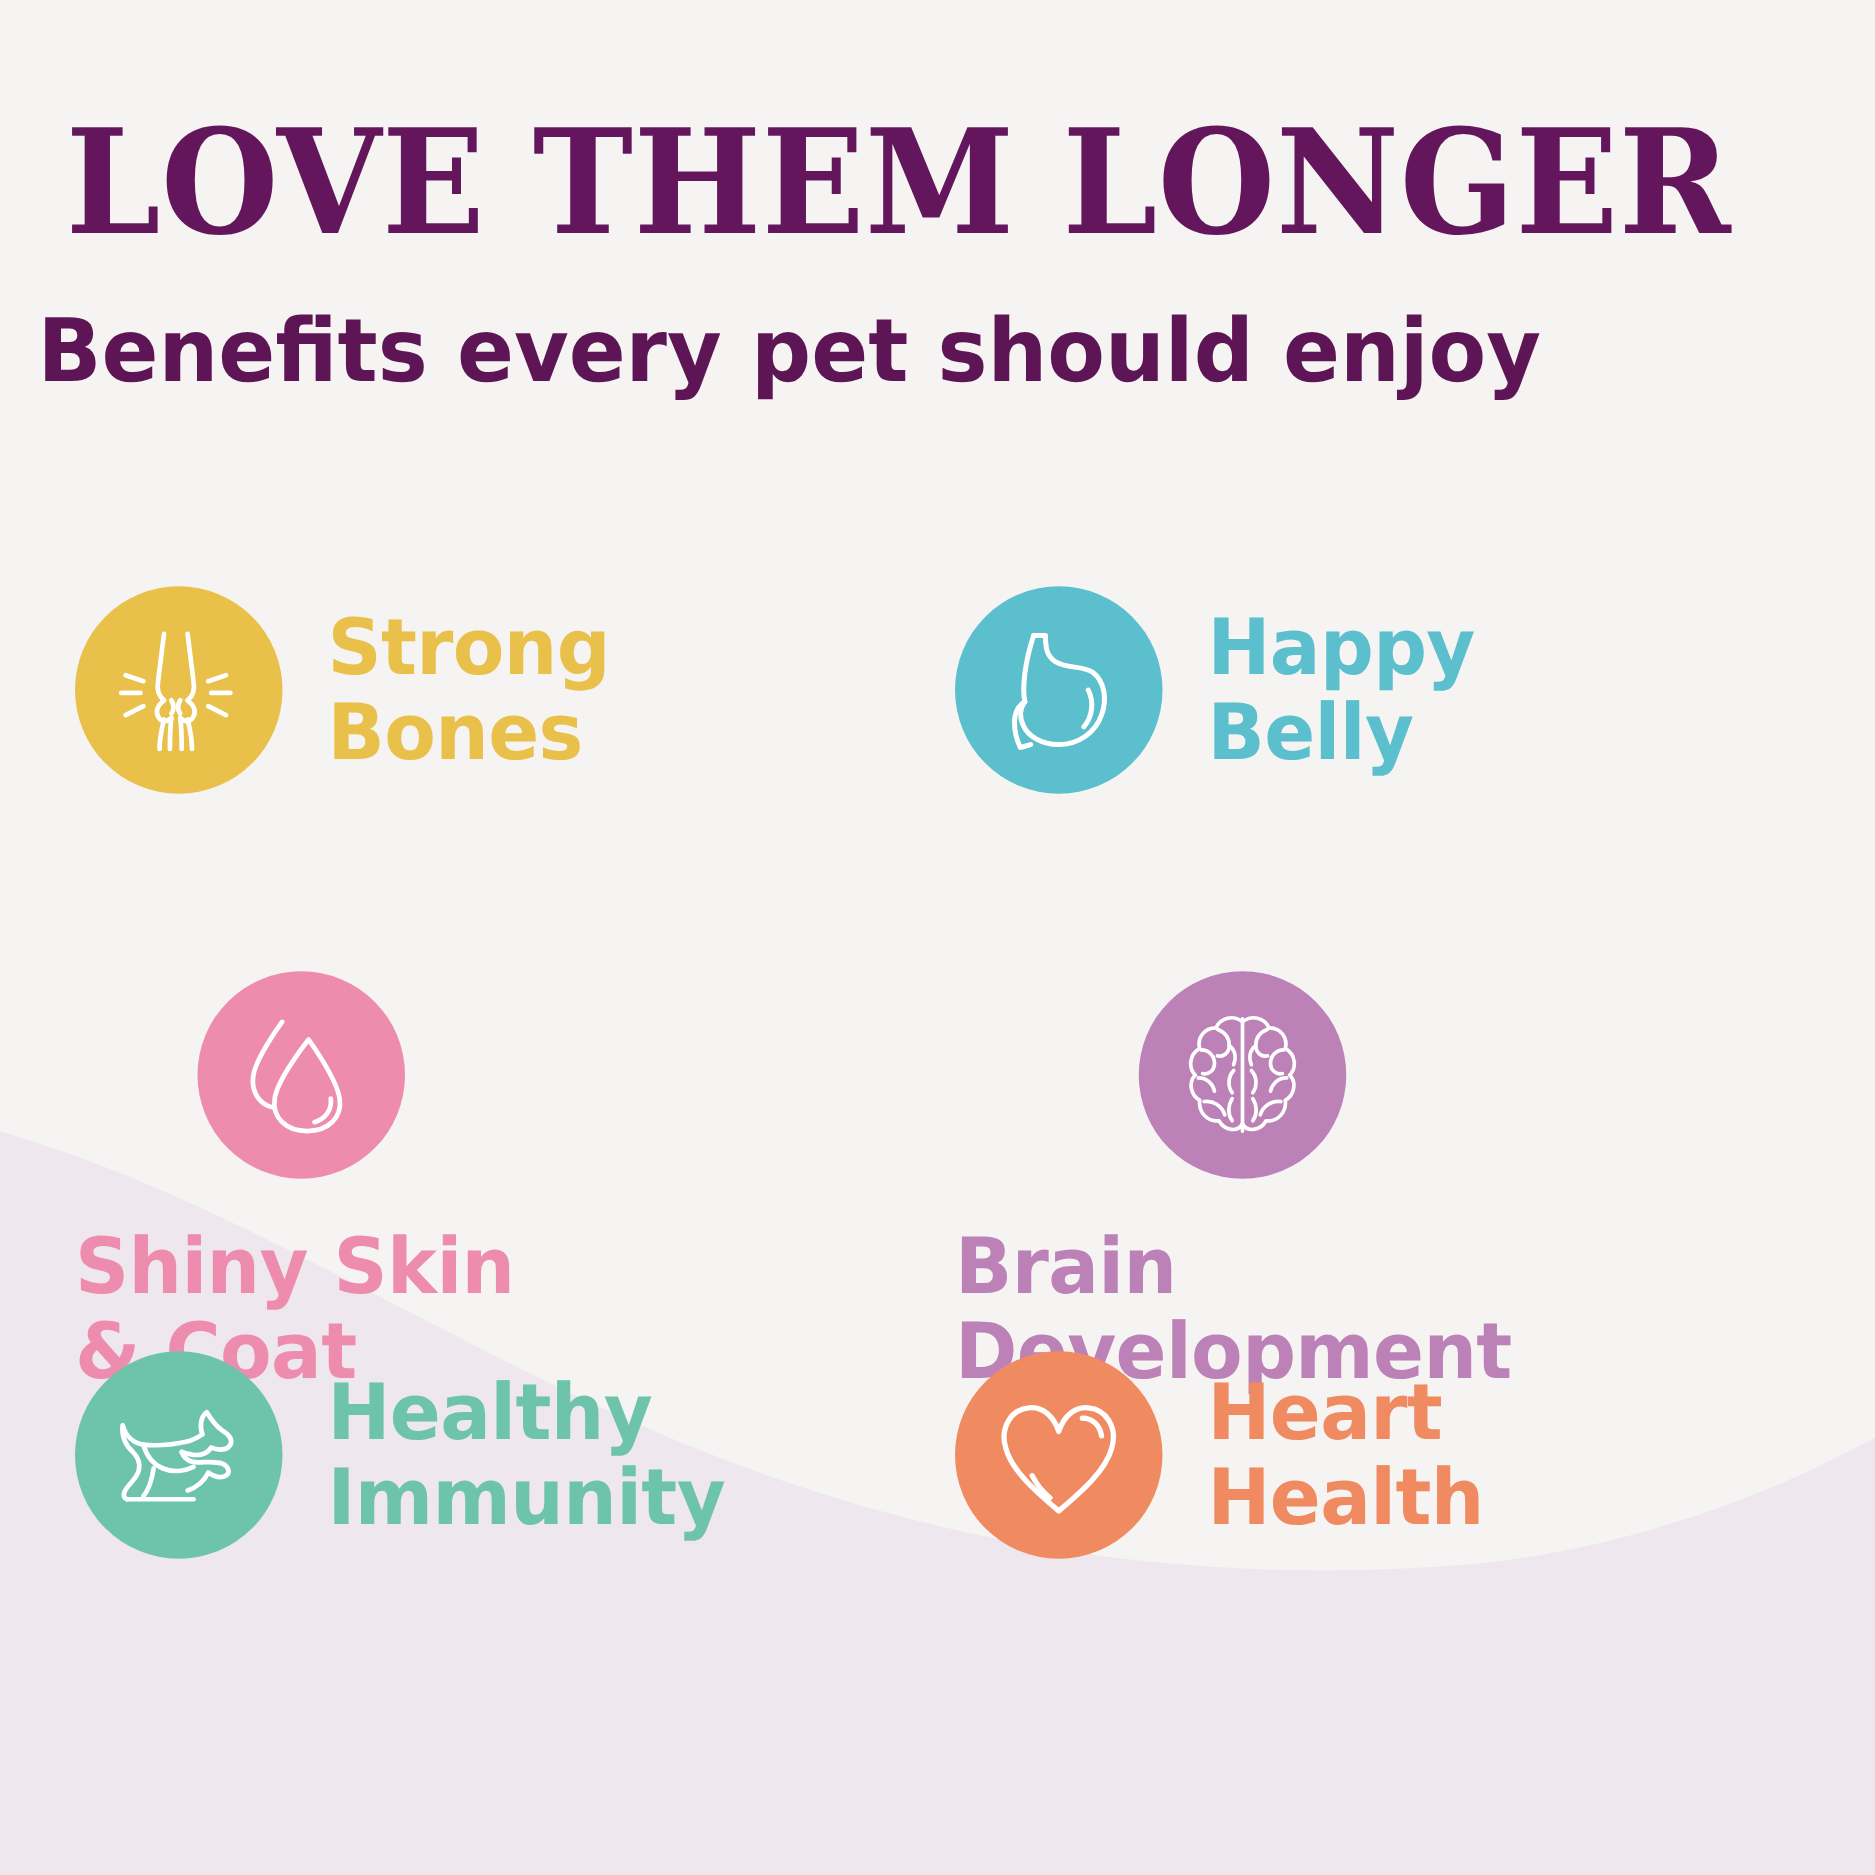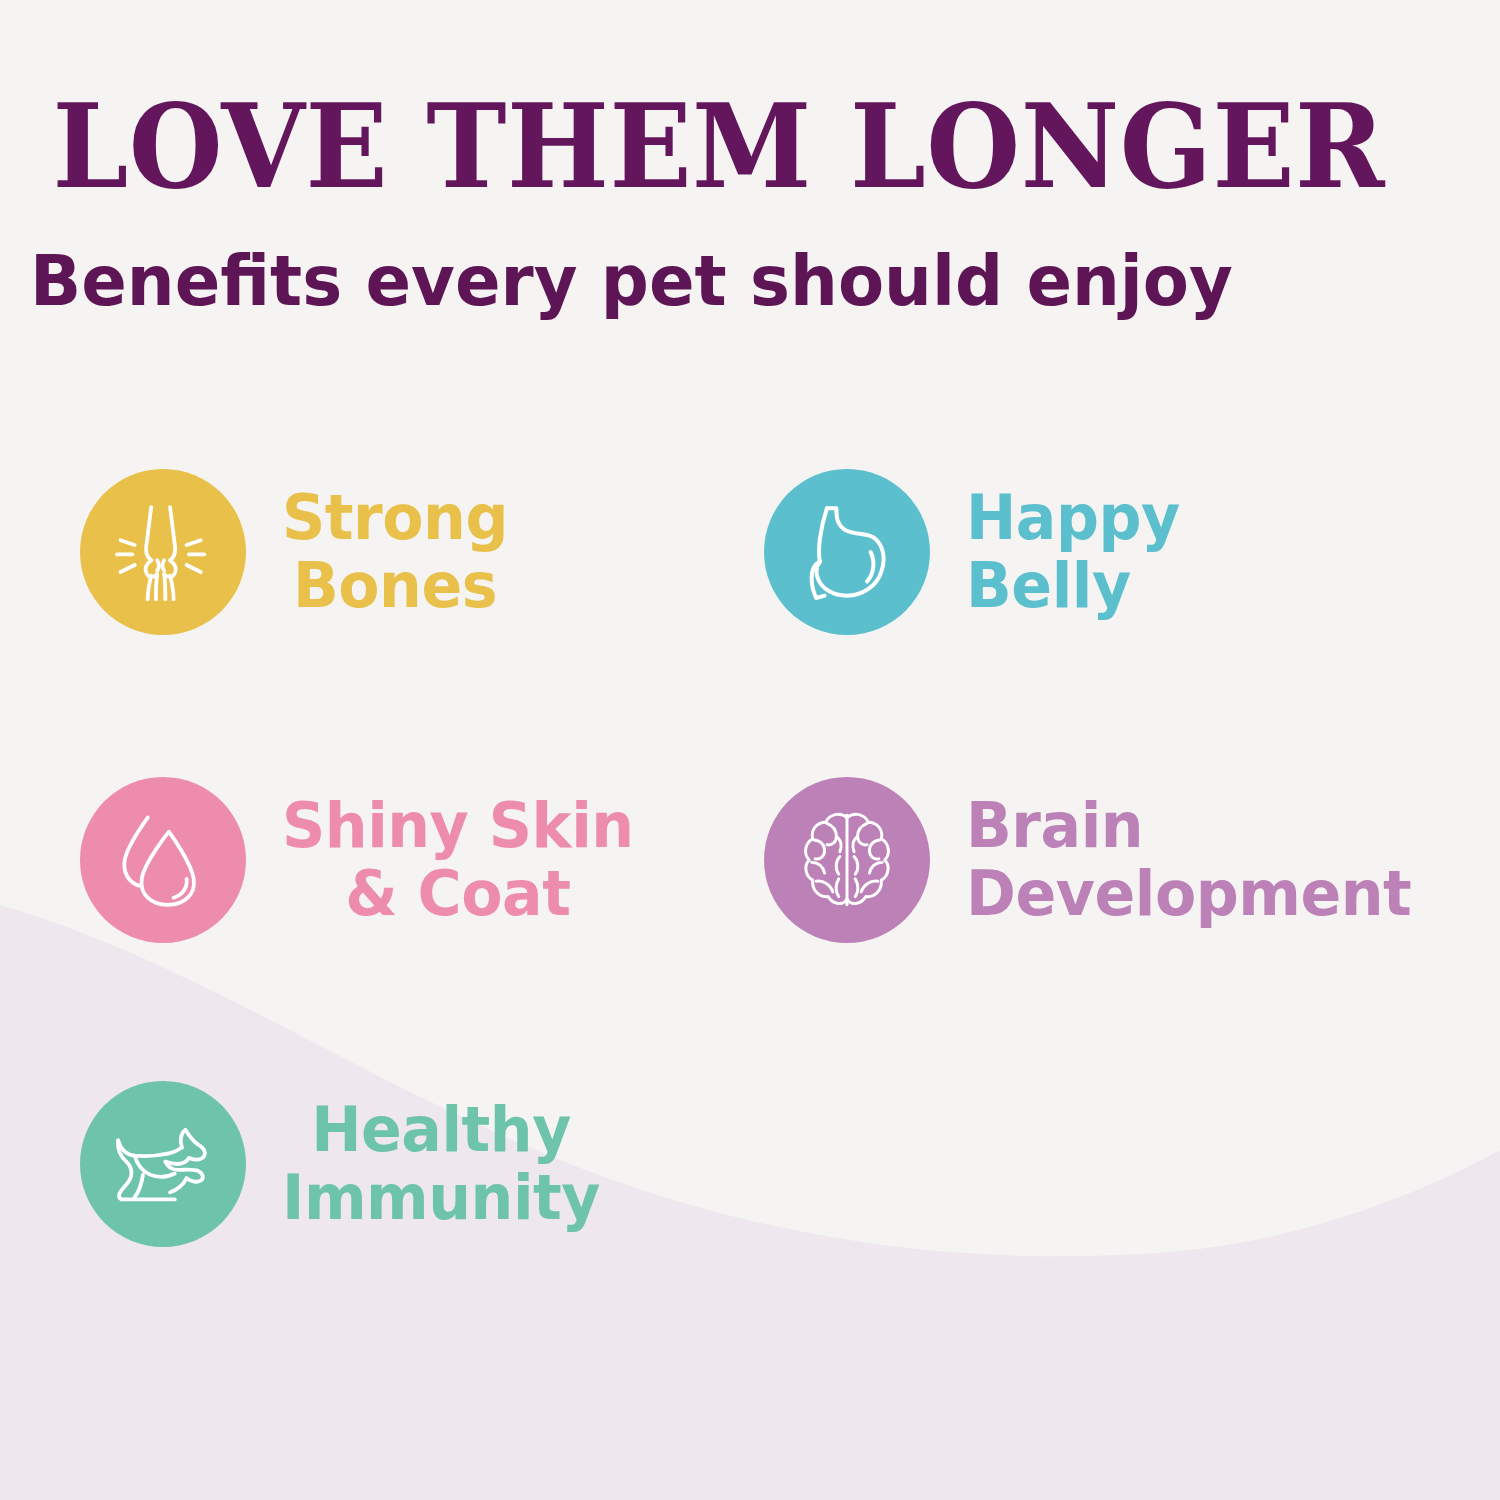--- a/index.html
+++ b/index.html
@@ -61,24 +61,24 @@
     width:1500px;
     height:900px;
     z-index:2;
   }
   .benefit{
     position:absolute;
     display:flex;
     align-items:center;
     gap:36px;
   }
-  .benefit.col-left  { left:80px;text-align:center;  }
+  .benefit.col-left  { left:60px;  }
   .benefit.col-right { left:764px;justify-content:space-between; }
   .benefit.row-1 { top:14px;  }
-  .benefit.row-2 { top:322px; }
+  .benefit.row-2 { top:322px;flex-direction:column; }
   .benefit.row-3 { top:626px; }
 
   .icon-circle{
     width:166px;
     height:166px;
     border-radius:50%;
     flex:0 0 166px;
     display:flex;
     align-items:center;
     justify-content:center;
@@ -218,14 +218,29 @@
           <path d="M56,47 C60,51 60,58 57,62"></path>
           <path d="M43,66 C40,71 40,77 43,81"></path>
           <path d="M57,66 C60,71 60,77 57,81"></path>
         </g>
       </svg>
     </div>
     <div class="benefit-label" style="color: rgb(188, 130, 184);">Brain
 Development</div>
   </div>
 
+  <div class="benefit col-right row-3">
+    <div class="icon-circle" style="background: rgb(240, 138, 97);">
+      <svg viewBox="0 0 100 100">
+        <g fill="none" stroke="#FFFFFF" stroke-width="3.6" stroke-linecap="round" stroke-linejoin="round">
+          <path d="M50,88 C36,76 18,61 14,45 C10,31 18,19 30,18
+                   C40,17 47,25 50,34 C53,25 60,17 70,18
+                   C82,19 90,31 86,45 C82,61 64,76 50,88 Z"></path>
+          <path d="M66,25 C73,25 78,30 79,37"></path>
+          <path d="M32,64 C35,70 39,75 44,79"></path>
+        </g>
+      </svg>
+    </div>
+    <div class="benefit-label" style="color: rgb(240, 138, 97);">Heart
+Health</div>
+  </div>
 
 </div>
 
 </body></html>

